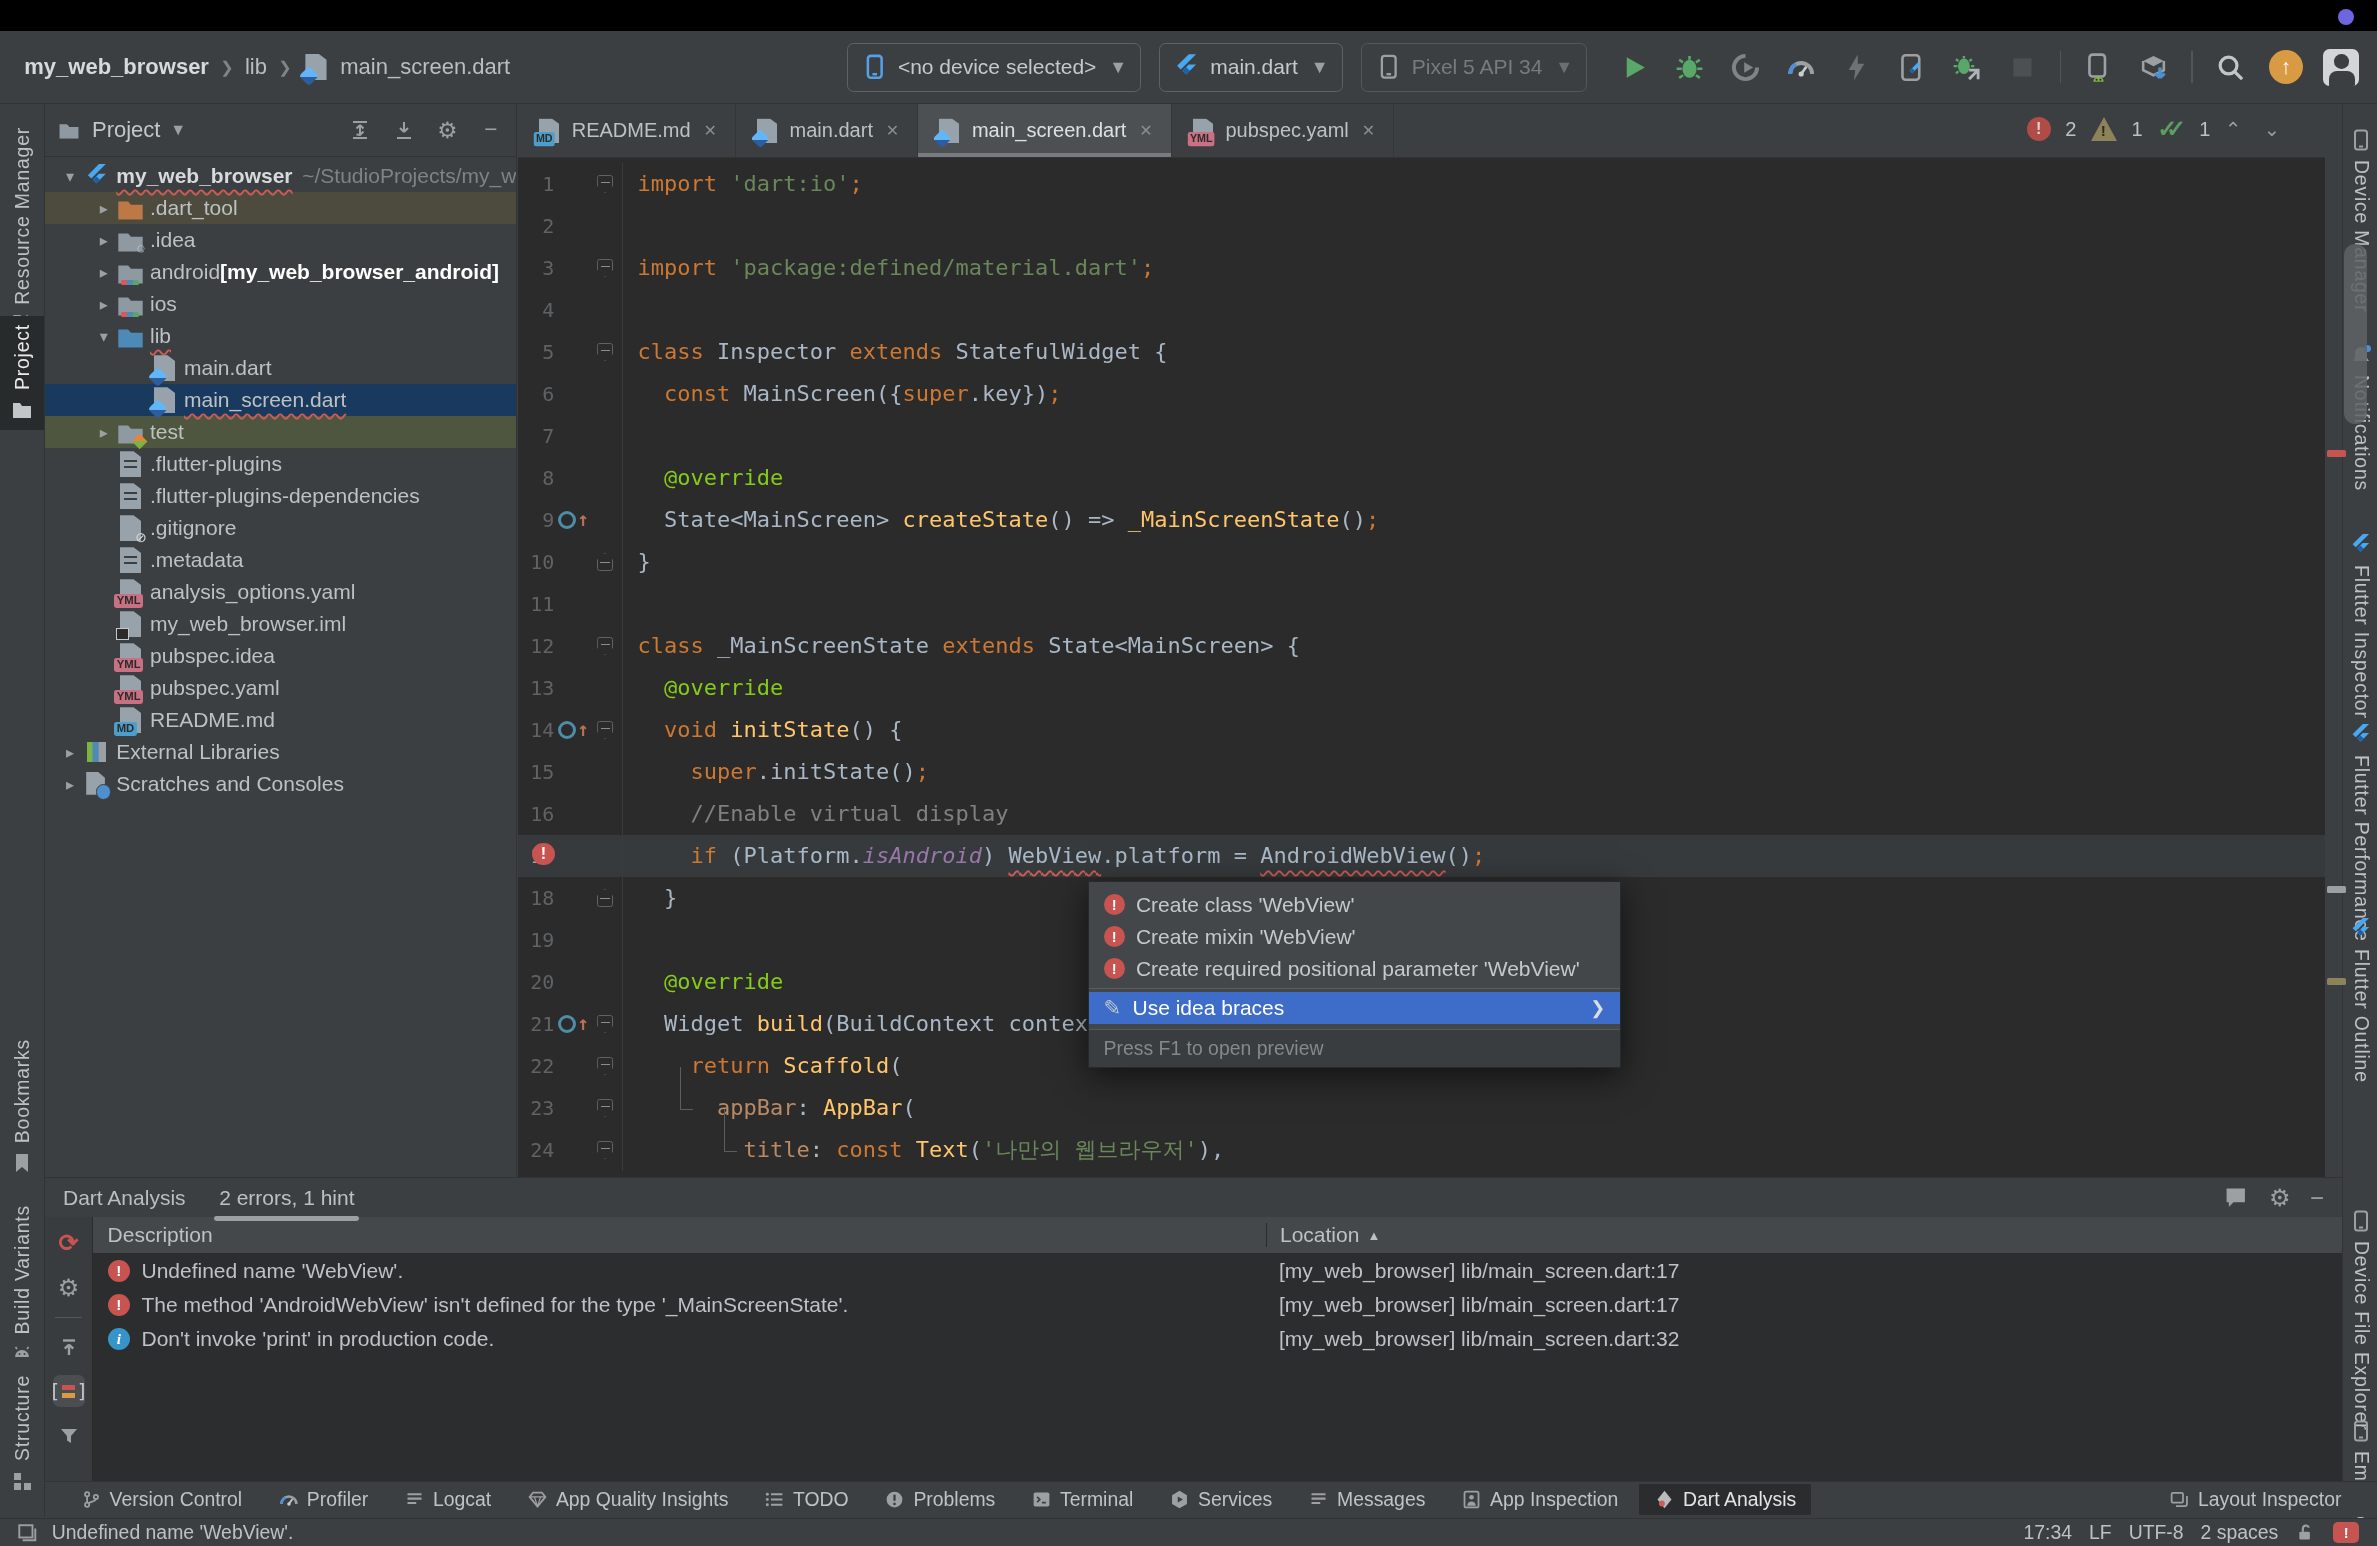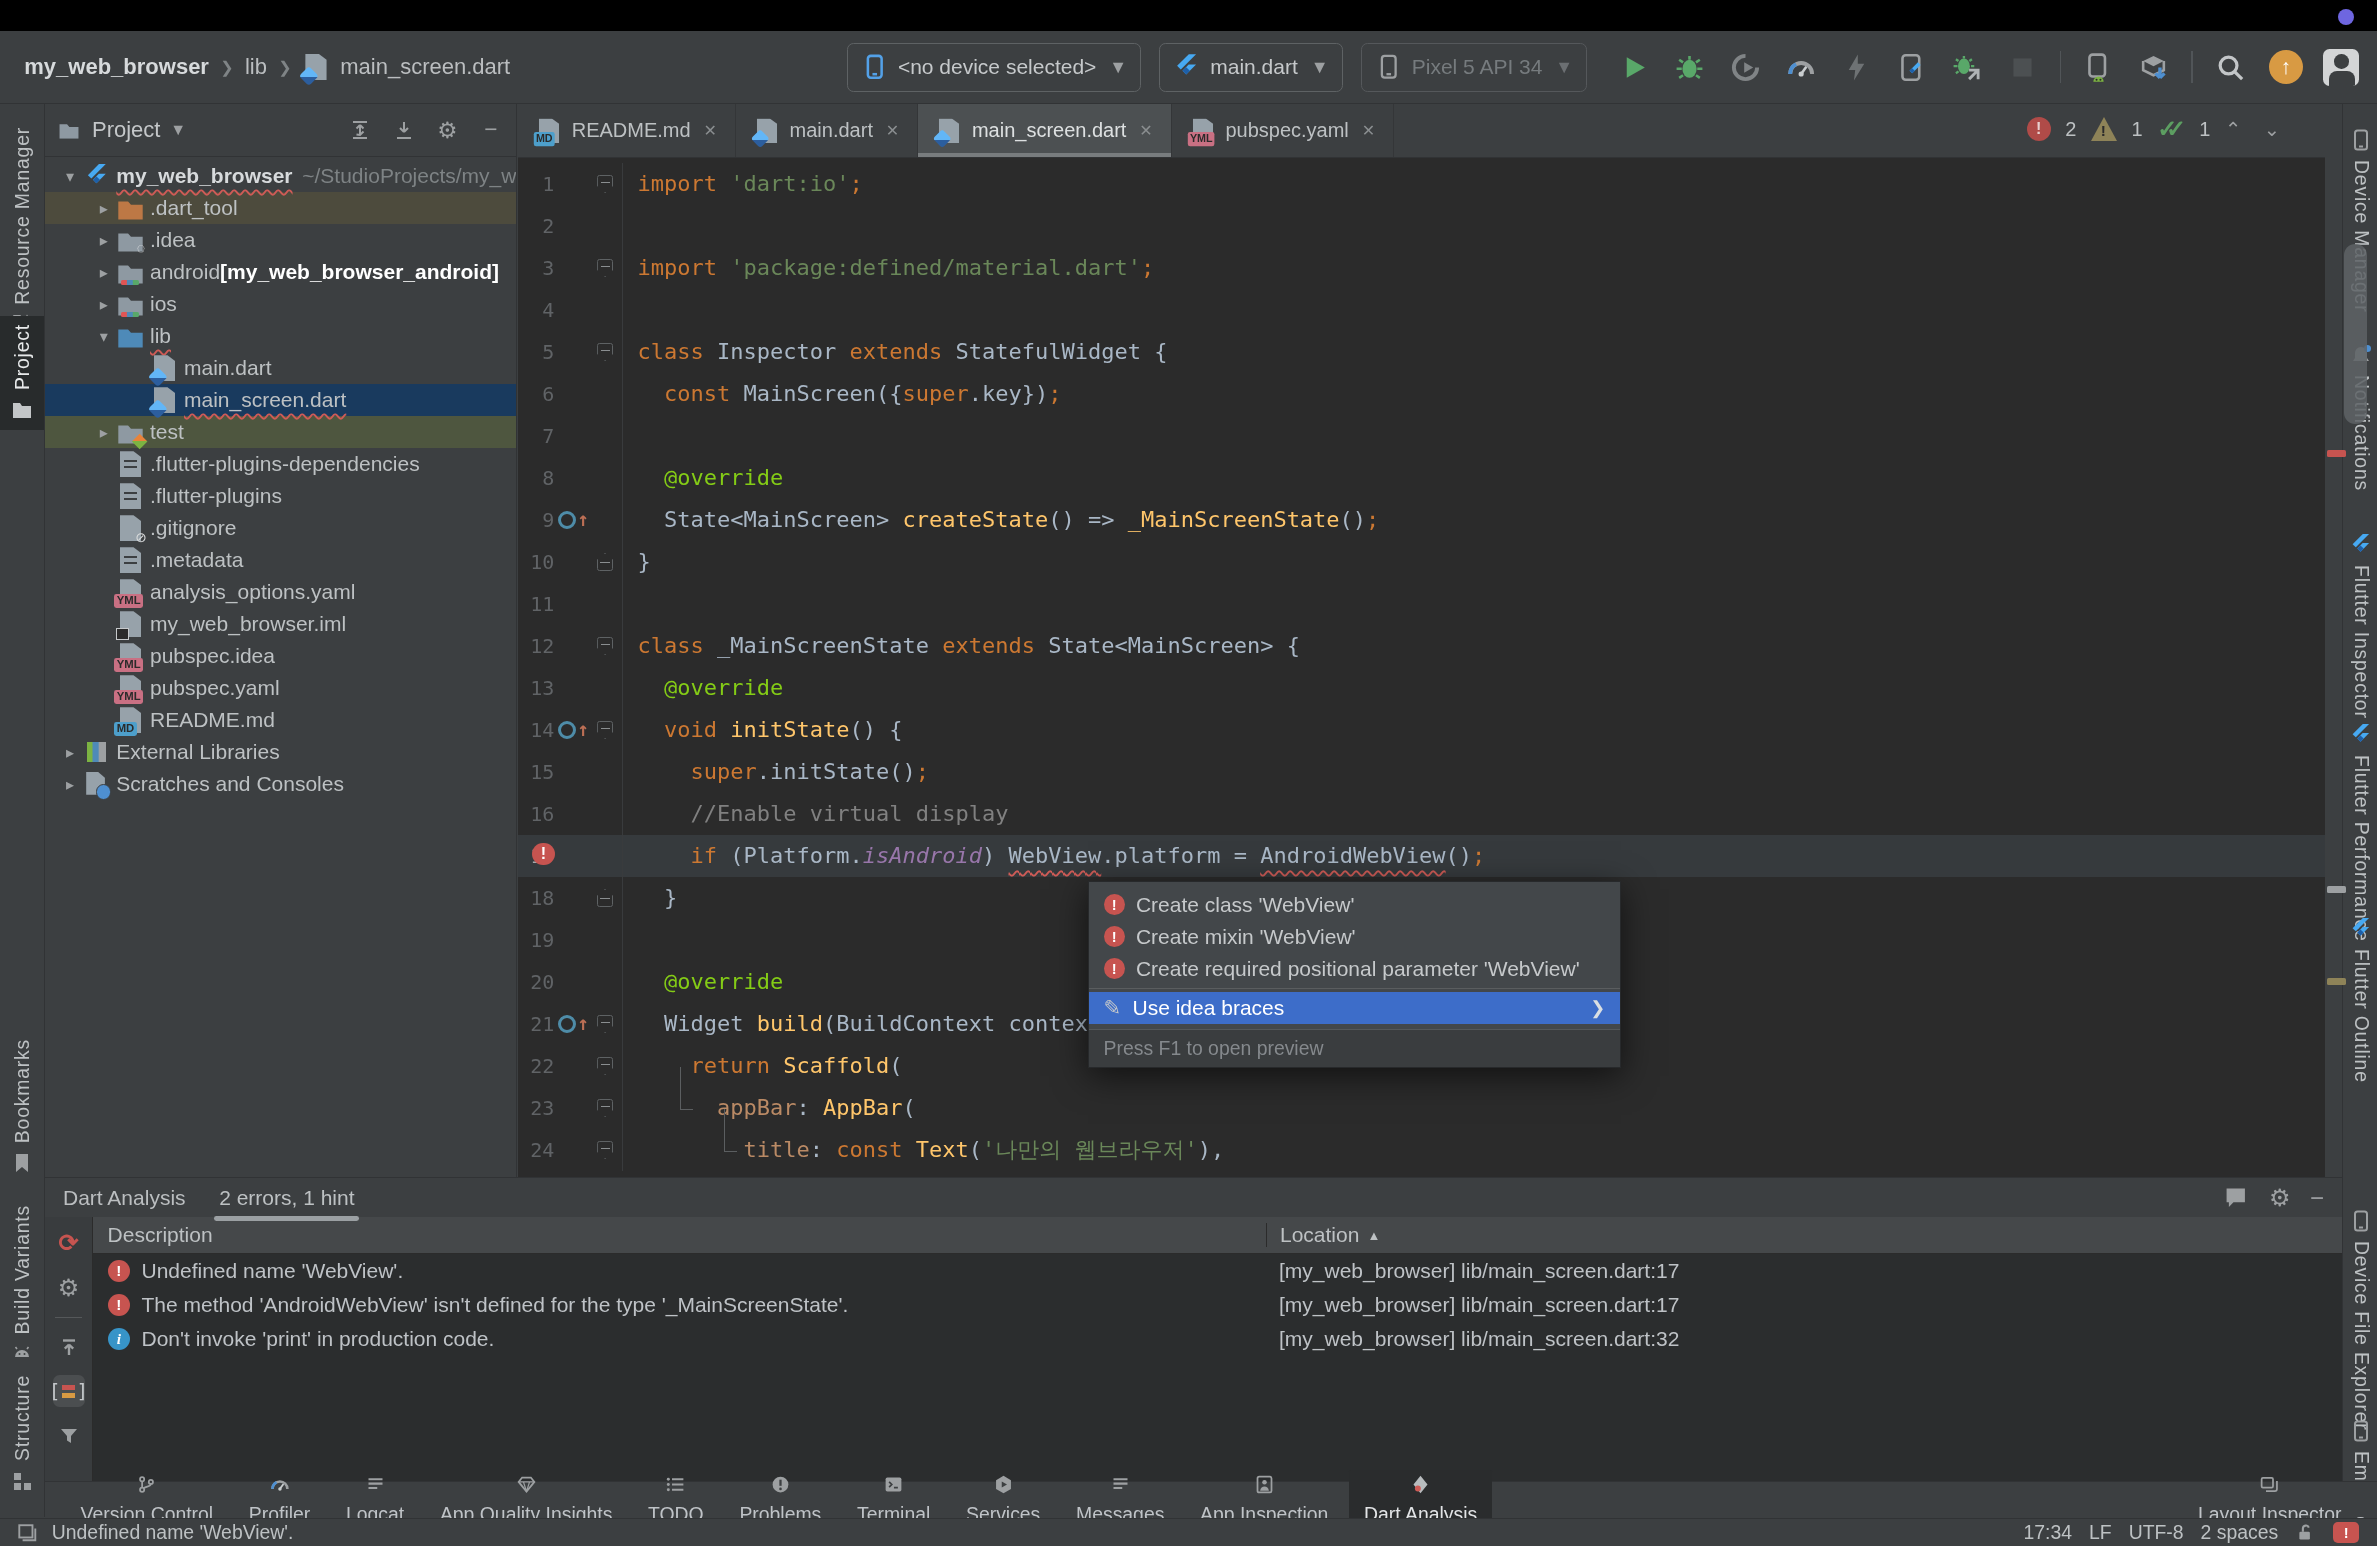--- a/index.html
+++ b/index.html
@@ -184,21 +184,21 @@
   .an-row .col-desc{display:flex;align-items:center;gap:11.3px;}
   .an-row .col-loc{border-left:none;}
   .sev{width:22.6px;height:22.6px;border-radius:50%;color:#fff;font-weight:bold;font-size:15.4px;
       display:flex;align-items:center;justify-content:center;flex:none;font-family:"Liberation Sans",sans-serif;}
   .sev.error{background:#C75450;}
   .sev.info{background:#3794C8;font-style:italic;font-family:"Liberation Serif",serif;}
 
   
   .twbar{position:absolute;left:45px;top:1481px;width:2332px;height:36px;background:#3C3F41;
       border-top:0.8px solid #313335;display:flex;align-items:center;padding:0 21px;box-sizing:border-box;gap:6.5px;font-size:19.4px;}
-  .tw-item{display:flex;align-items:center;gap:8px;padding:4px 14.6px;color:#BFC3C7;border-radius:1.6px;flex-direction:column;}
+  .tw-item{display:flex;align-items:center;gap:8px;padding:4px 14.6px;color:#BFC3C7;border-radius:1.6px;}
   .tw-item.active{background:#2A2C2D;color:#E2E4E6;}
   .tw-item .icn{width:21px;height:21px;}
   .tw-right{margin-left:auto;display:flex;}
   .statusbar{position:absolute;left:0;top:1518px;width:2377px;height:28px;background:#3C3F41;border-top:0.8px solid #313335;
       display:flex;align-items:center;font-size:19.4px;color:#BDC1C3;padding:0 11.3px;box-sizing:border-box;}
   .sb-left{display:flex;align-items:center;gap:13px;margin-left:4.9px;}
   .sb-right{margin-left:auto;display:flex;align-items:center;gap:17px;margin-right:6.5px;}
   .sb-right .icn{width:21px;height:21px;}
   .err-bubble{width:26px;height:21px;border-radius:4.9px;background:#C75450;color:#fff;font-weight:bold;font-size:14.6px;
       display:flex;align-items:center;justify-content:center;}
@@ -557,26 +557,26 @@
           <span class="lbl squig">main_screen.dart</span>
         </div>
         <div class="trow testdir" style="padding-left: 45px;">
           <span class="chev">▸</span>
           <span class="fi folder test"></span>
           <span class="lbl">test</span>
         </div>
         <div class="trow " style="padding-left: 45px;">
           <span class="chev"></span>
           <span class="fi page lines"></span>
+          <span class="lbl">.flutter-plugins</span>
+        </div>
+        <div class="trow " style="padding-left: 45px;">
+          <span class="chev"></span>
+          <span class="fi page lines"></span>
           <span class="lbl">.flutter-plugins-dependencies</span>
-        </div>
-        <div class="trow " style="padding-left: 45px;">
-          <span class="chev"></span>
-          <span class="fi page lines"></span>
-          <span class="lbl">.flutter-plugins</span>
         </div>
         <div class="trow " style="padding-left: 45px;">
           <span class="chev"></span>
           <span class="fi page ignore"></span>
           <span class="lbl">.gitignore</span>
         </div>
         <div class="trow " style="padding-left: 45px;">
           <span class="chev"></span>
           <span class="fi page lines"></span>
           <span class="lbl">.metadata</span>

